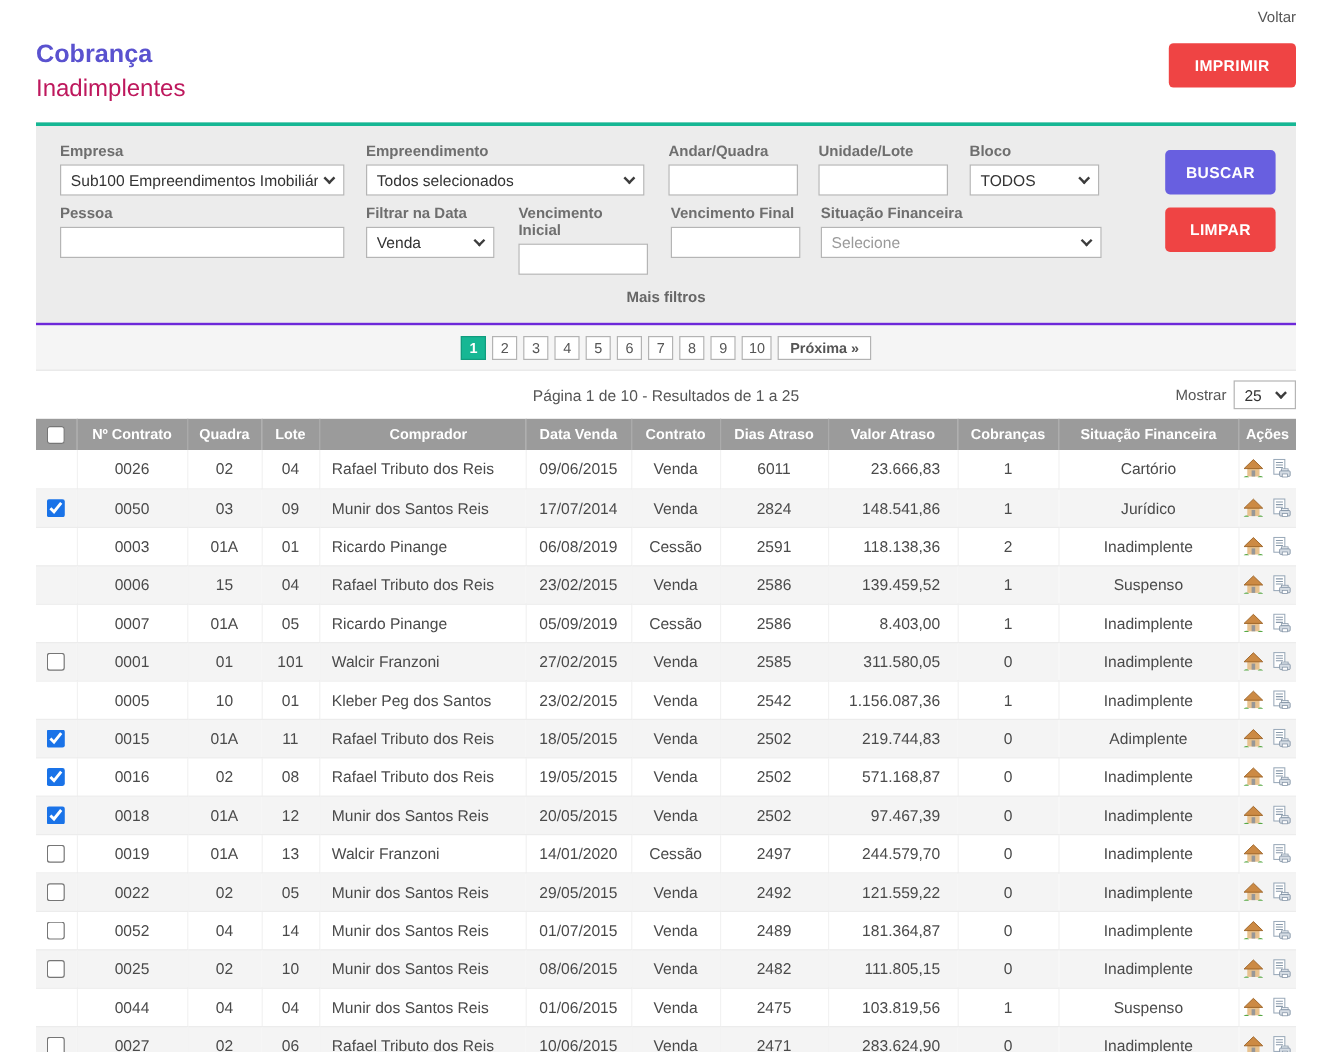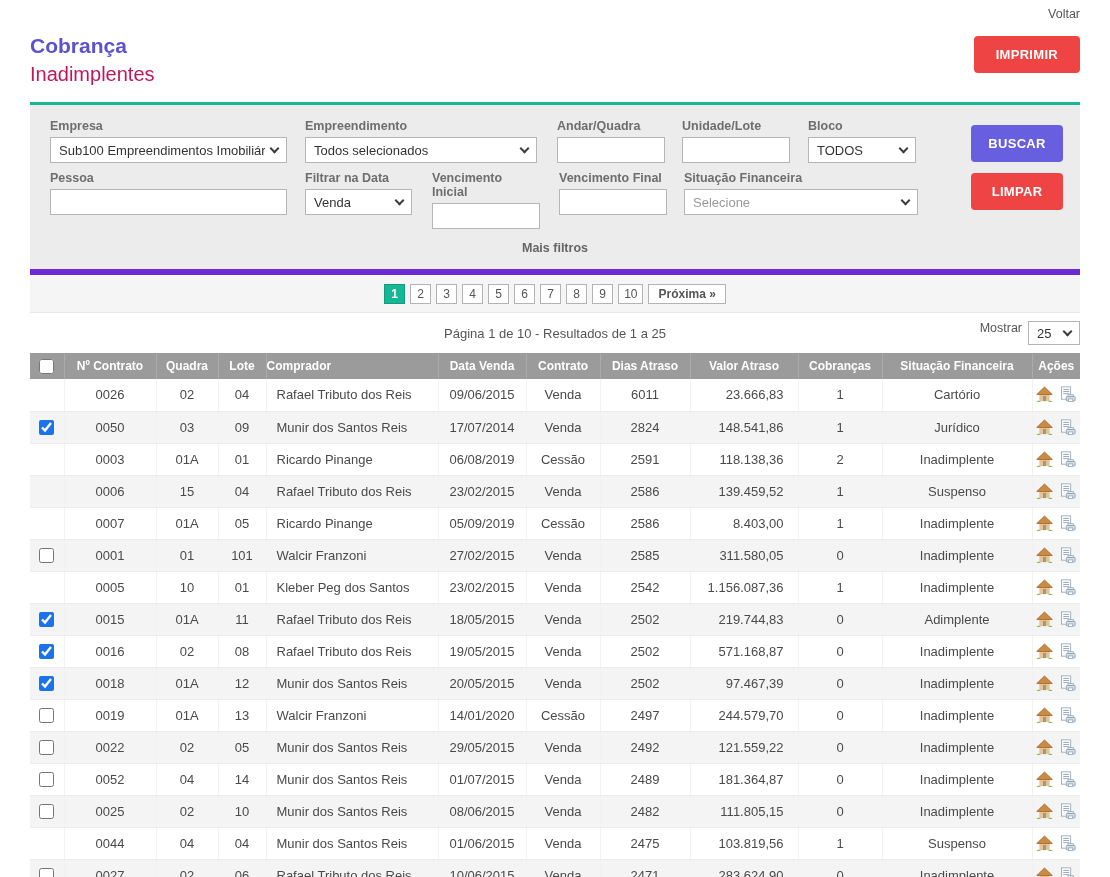--- a/index.html
+++ b/index.html
@@ -17,21 +17,21 @@
   .page-subtitle { font-size: 20px; color: #be185d; margin-top: 5px; }
   .header-actions { display: flex; gap: 10px; margin-top: 2px; }
   .btn { border: none; border-radius: 4px; height: 37px; padding: 0 22px;
     font-family: "Liberation Sans", sans-serif; font-size: 13px; font-weight: bold;
     color: #fff; letter-spacing: .3px; cursor: pointer; }
   .btn.green { background: #ef4444; }
   .btn.purple { background: #685fe0; }
 
   
   .filter-panel { margin-top: 16px; background: #ececec; border-top: 3px solid #16b794;
-    border-bottom: 6px solid #6d28d9; padding: 14px 20px 8px 20px; position: relative; }
+    border-bottom: 2px solid #6d28d9; padding: 14px 20px 8px 20px; position: relative; }
   .frow { display: flex; }
   .frow + .frow { margin-top: 8px; }
   .field label { display: block; font-size: 12.5px; font-weight: bold; color: #6e6e6e; margin-bottom: 4px; }
   .field input[type=text] { width: 100%; height: 26px; border: 1px solid #b5b5b5; background: #fff;
     font-family: "Liberation Sans", sans-serif; font-size: 13px; color: #333; padding: 0 7px; }
   .select { height: 26px; border: 1px solid #b5b5b5; background: #fff; display: flex;
     align-items: center; justify-content: space-between; padding: 0 8px; font-size: 13px;
     color: #333; cursor: pointer; }
   .select .val { white-space: nowrap; overflow: hidden; }
   .select .val.placeholder { color: #9a9a9a; }
@@ -50,30 +50,30 @@
     display: flex; align-items: center; justify-content: center; gap: 5px; }
   .page-btn { min-width: 21px; height: 20px; padding: 0 5px; border: 1px solid #b3b3b3;
     background: #fff; color: #555; font-size: 12px; display: flex; align-items: center;
     justify-content: center; cursor: pointer; font-family: "Liberation Sans", sans-serif; }
   .page-btn.active { background: #16b794; border-color: #119c7e; color: #fff; font-weight: bold; }
   .page-btn.next { padding: 0 9px; font-weight: bold; }
 
   
   .results-line { height: 40px; position: relative; display: flex; align-items: center; justify-content: center; }
   .summary { font-size: 13px; color: #555; }
-  .mostrar { position: absolute; right: 0; top: 8px; display: flex; align-items: flex-start; gap: 6px; }
+  .mostrar { position: absolute; right: 0; top: 8px; display: flex; align-items: center; gap: 6px; }
   .mostrar .lbl { font-size: 12.5px; color: #555; }
   .select.small { width: 52px; height: 24px; font-size: 13px; }
 
   
   table { border-collapse: collapse; table-layout: fixed; width: 1050px; }
   thead th { background: #9b9b9b; color: #fff; font-size: 12px; font-weight: bold;
     height: 26px; border-right: 1px solid #ababab; text-align: center; }
   thead th:last-child { border-right: none; }
-  thead th.left { text-align: left; }
+  thead th.left { text-align: center; padding-left: 10px; }
   tbody td { height: 32px; font-size: 13px; color: #4a4a4a; text-align: center;
     border-bottom: 1px solid #ececec; border-right: 1px solid #f2f2f2; overflow: hidden; white-space: nowrap; }
   tbody td:last-child { border-right: none; }
   tbody tr:nth-child(even) { background: #f4f4f4; }
   td.left { text-align: left; padding-left: 10px; }
   td.right { text-align: right; padding-right: 14px; }
   input[type=checkbox] { width: 15px; height: 15px; accent-color: #1a73e8; cursor: pointer; vertical-align: middle; }
   .actions-wrap { display: flex; align-items: center; justify-content: center; gap: 6px; }
   .action-icon { display: inline-flex; cursor: pointer; }
 </style>

